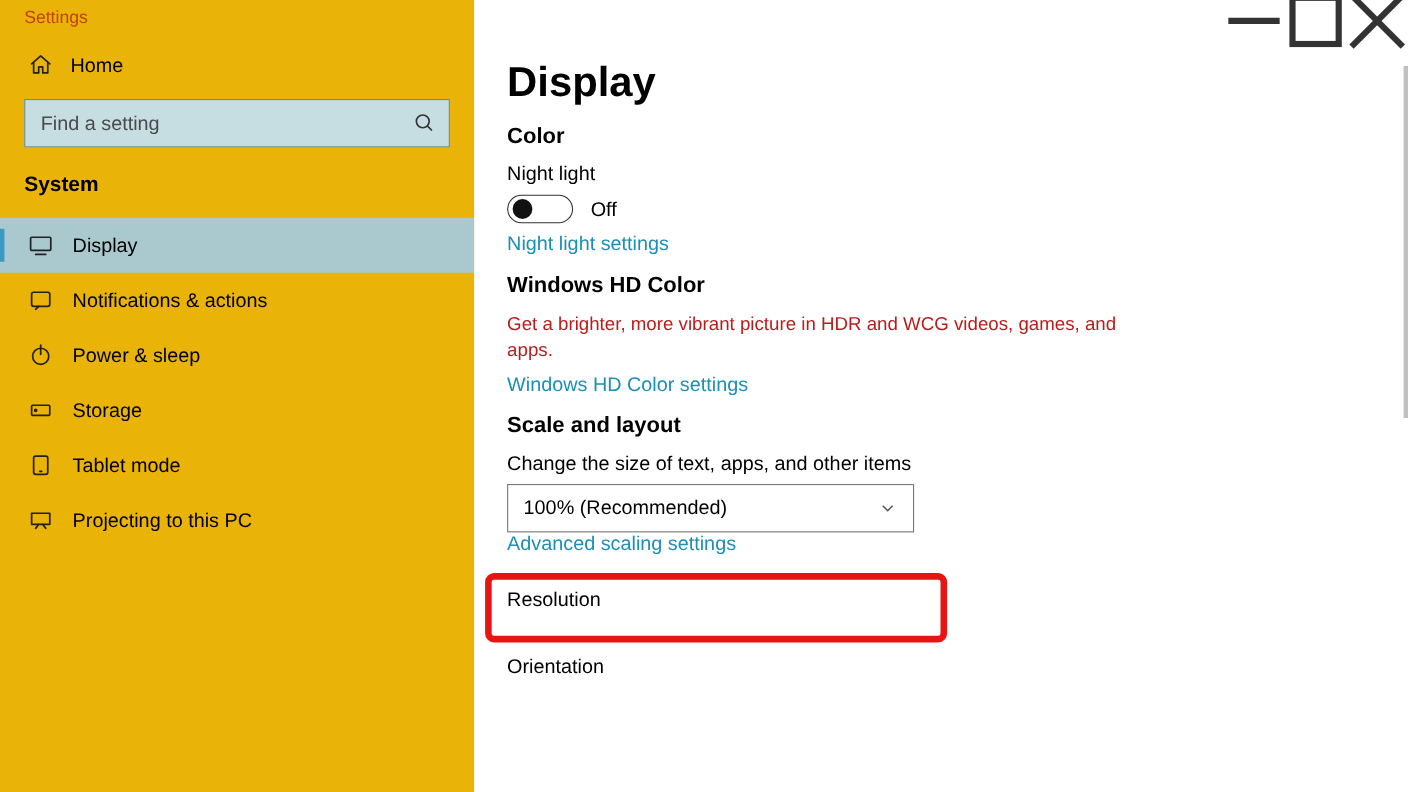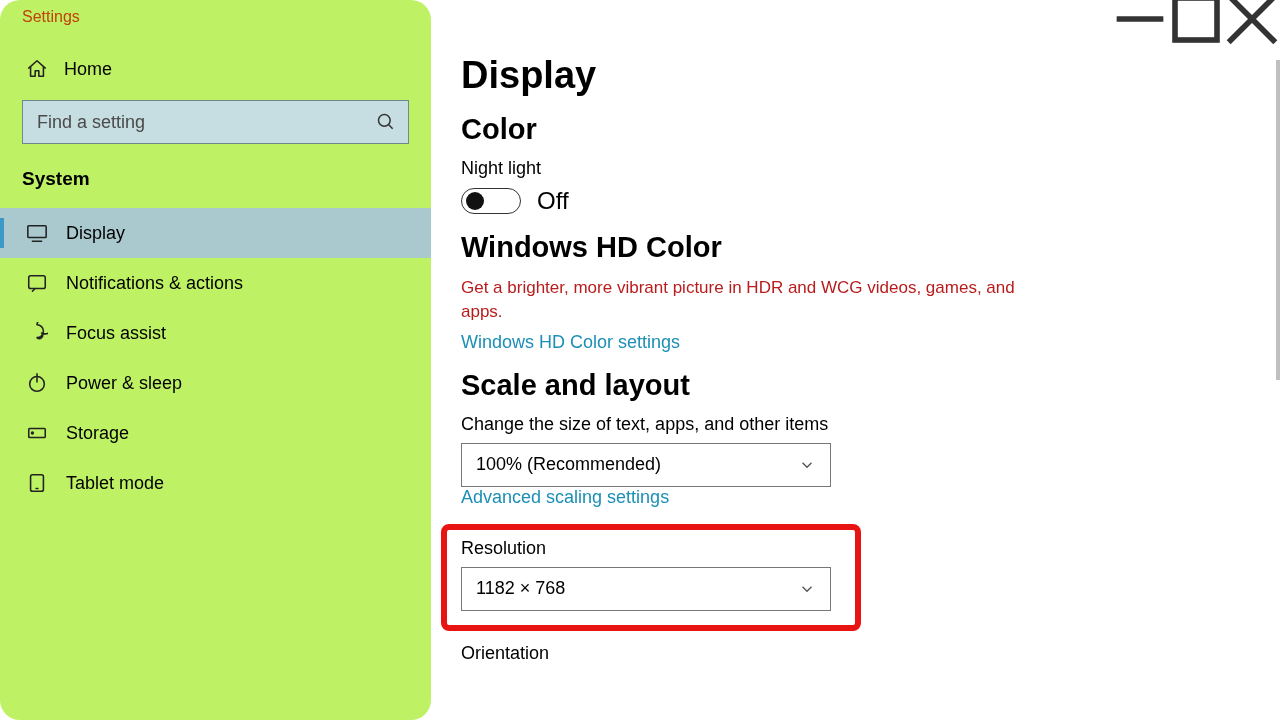--- a/index.html
+++ b/index.html
@@ -5,49 +5,49 @@
     * { margin:0; padding:0; box-sizing:border-box; font-family:"Segoe UI",Arial,sans-serif; }
     body { width:1280px; height:720px; overflow:hidden; background:#fff; position:relative; }
     .window { display:flex; width:100%; height:100%; }
 
     
     .title { position:absolute; top:8px; left:22px; font-size:16px; color:#c2410c; }
     .win-controls { position:absolute; top:0; right:0; display:flex; }
     .win-btn { width:56px; height:38px; display:flex; align-items:center; justify-content:center; font-size:15px; color:#333; }
 
     
-    .sidebar { width:431px; height:100%; background:#bef264; padding-top:44px;border-radius:20px; }
+    .sidebar { width:431px; height:100%; background:#eab308; padding-top:34px; }
     .home-row { display:flex; align-items:center; gap:16px; padding:14px 26px 14px 26px; font-size:18px; }
     .icon { width:22px; height:22px; display:flex; align-items:center; justify-content:center; color:#222; }
     .icon svg { width:100%; height:100%; fill:none; stroke:#222; stroke-width:1.7; stroke-linecap:round; stroke-linejoin:round; }
 
     .search-box { margin:6px 22px 18px 22px; height:44px; border:1.5px solid #6f8a8f; background:#c6dde1; display:flex; align-items:center; padding:0 12px 0 14px; }
     .search-box input { flex:1; border:none; outline:none; background:transparent; font-size:18px; color:#222; }
     .search-box input::placeholder { color:#4a4a4a; }
     .search-ic { width:20px; height:20px; }
     .search-ic svg { stroke:#333; stroke-width:1.8; fill:none; }
 
     .category { font-size:19px; font-weight:600; padding:6px 22px 18px 22px; }
 
     .nav-item { display:flex; align-items:center; gap:18px; padding:14px 22px 14px 26px; font-size:18px; position:relative; cursor:default; }
     .nav-item.active { background:#a9c9cf; }
     .nav-item.active::before { content:""; position:absolute; left:0; top:10px; bottom:10px; width:4px; background:#3b99c6; }
 
     
     .content { flex:1; height:100%; overflow:hidden; padding:54px 30px 10px 30px; position:relative; }
     .h1 { font-size:38px; font-weight:600; margin-bottom:16px; }
-    .h2 { font-size:29px; font-weight:600; margin:16px 0 12px 0; }
+    .h2 { font-size:20px; font-weight:600; margin:16px 0 12px 0; }
     .lbl { font-size:18px; margin:12px 0 8px 0; }
     .desc { font-size:17px; color:#b91c1c; max-width:580px; line-height:1.4; margin-bottom:8px; }
     .link { color:#1b8fb5; font-size:18px; margin:6px 0 16px 0; display:block; }
 
     .toggle-row { display:flex; align-items:center; gap:16px; margin-bottom:8px; }
     .toggle { width:60px; height:26px; border:1.5px solid #333; border-radius:13px; position:relative; background:#fff; }
     .toggle .knob { position:absolute; top:3px; left:4px; width:18px; height:18px; border-radius:50%; background:#111; }
-    .toggle-state { font-size:24px; }
+    .toggle-state { font-size:18px; }
 
     .dropdown { width:370px; height:44px; border:1.5px solid #777; display:flex; align-items:center; justify-content:space-between; padding:0 14px 0 14px; font-size:18px; background:#fff; }
     .chev { width:18px; height:18px; }
     .chev svg { stroke:#555; stroke-width:1.8; fill:none; }
 
     .hl-box { border:6px solid #e81414; border-radius:8px; padding:8px 16px 14px 14px; width:420px; margin-left:-20px; }
 
     .scroll-indicator { position:absolute; right:0; top:60px; width:4px; height:320px; background:#c0c0c0; }
   </style>
 </head>
@@ -111,28 +111,20 @@
           <svg viewBox="0 0 24 24">
             <rect x="3" y="4" width="18" height="14" rx="2"></rect>
             <path d="M7 21l3-3"></path>
           </svg>
         </span>
       <span>Notifications &amp; actions</span>
     </div>
     <div class="nav-item">
       <span class="icon">
           <svg viewBox="0 0 24 24">
-            <path d="M12 3a7 7 0 0 1 0 14 2 2 0 0 0 5-5 9 9 0 1 0-5-9z"></path>
-          </svg>
-        </span>
-      <span>Focus assist</span>
-    </div>
-    <div class="nav-item">
-      <span class="icon">
-          <svg viewBox="0 0 24 24">
             <circle cx="12" cy="13" r="8"></circle>
             <line x1="12" y1="2" x2="12" y2="11"></line>
           </svg>
         </span>
       <span>Power &amp; sleep</span>
     </div>
     <div class="nav-item">
       <span class="icon">
           <svg viewBox="0 0 24 24">
             <rect x="3" y="7" width="18" height="10" rx="1"></rect>
@@ -143,56 +135,60 @@
     </div>
     <div class="nav-item">
       <span class="icon">
           <svg viewBox="0 0 24 24">
             <rect x="5" y="3" width="14" height="18" rx="2"></rect>
             <line x1="11" y1="18" x2="13" y2="18"></line>
           </svg>
         </span>
       <span>Tablet mode</span>
     </div>
+    <div class="nav-item">
+      <span class="icon">
+          <svg viewBox="0 0 24 24">
+            <rect x="3" y="5" width="18" height="11"></rect>
+            <path d="M7 20l3-4M17 20l-3-4"></path>
+          </svg>
+        </span>
+      <span>Projecting to this PC</span>
+    </div>
   </div>
 
   <div class="content">
     <div class="scroll-indicator"></div>
 
     <div class="h1">Display</div>
 
     <div class="h2">Color</div>
     <div class="lbl">Night light</div>
     <div class="toggle-row">
       <div class="toggle">
           <div class="knob"></div>
         </div>
       <span class="toggle-state">Off</span>
     </div>
+    <a class="link">Night light settings</a>
 
     <div class="h2">Windows HD Color</div>
     <div class="desc">Get a brighter, more vibrant picture in HDR and WCG videos, games, and apps.</div>
     <a class="link">Windows HD Color settings</a>
 
     <div class="h2">Scale and layout</div>
     <div class="lbl">Change the size of text, apps, and other items</div>
     <div class="dropdown">
       <span>100% (Recommended)</span>
       <span class="chev"><svg viewBox="0 0 24 24">
             <polyline points="6 9 12 15 18 9"></polyline>
           </svg></span>
     </div>
     <a class="link" style="margin-top:0">Advanced scaling settings</a>
 
     <div class="hl-box">
       <div class="lbl" style="margin-top:0">Resolution</div>
-      <div class="dropdown">
-        <span>1182 × 768</span>
-        <span class="chev"><svg viewBox="0 0 24 24">
-              <polyline points="6 9 12 15 18 9"></polyline>
-            </svg></span>
-      </div>
     </div>
 
     <div class="lbl">Orientation</div>
 
   </div>
 </div>
 
 </body></html>

